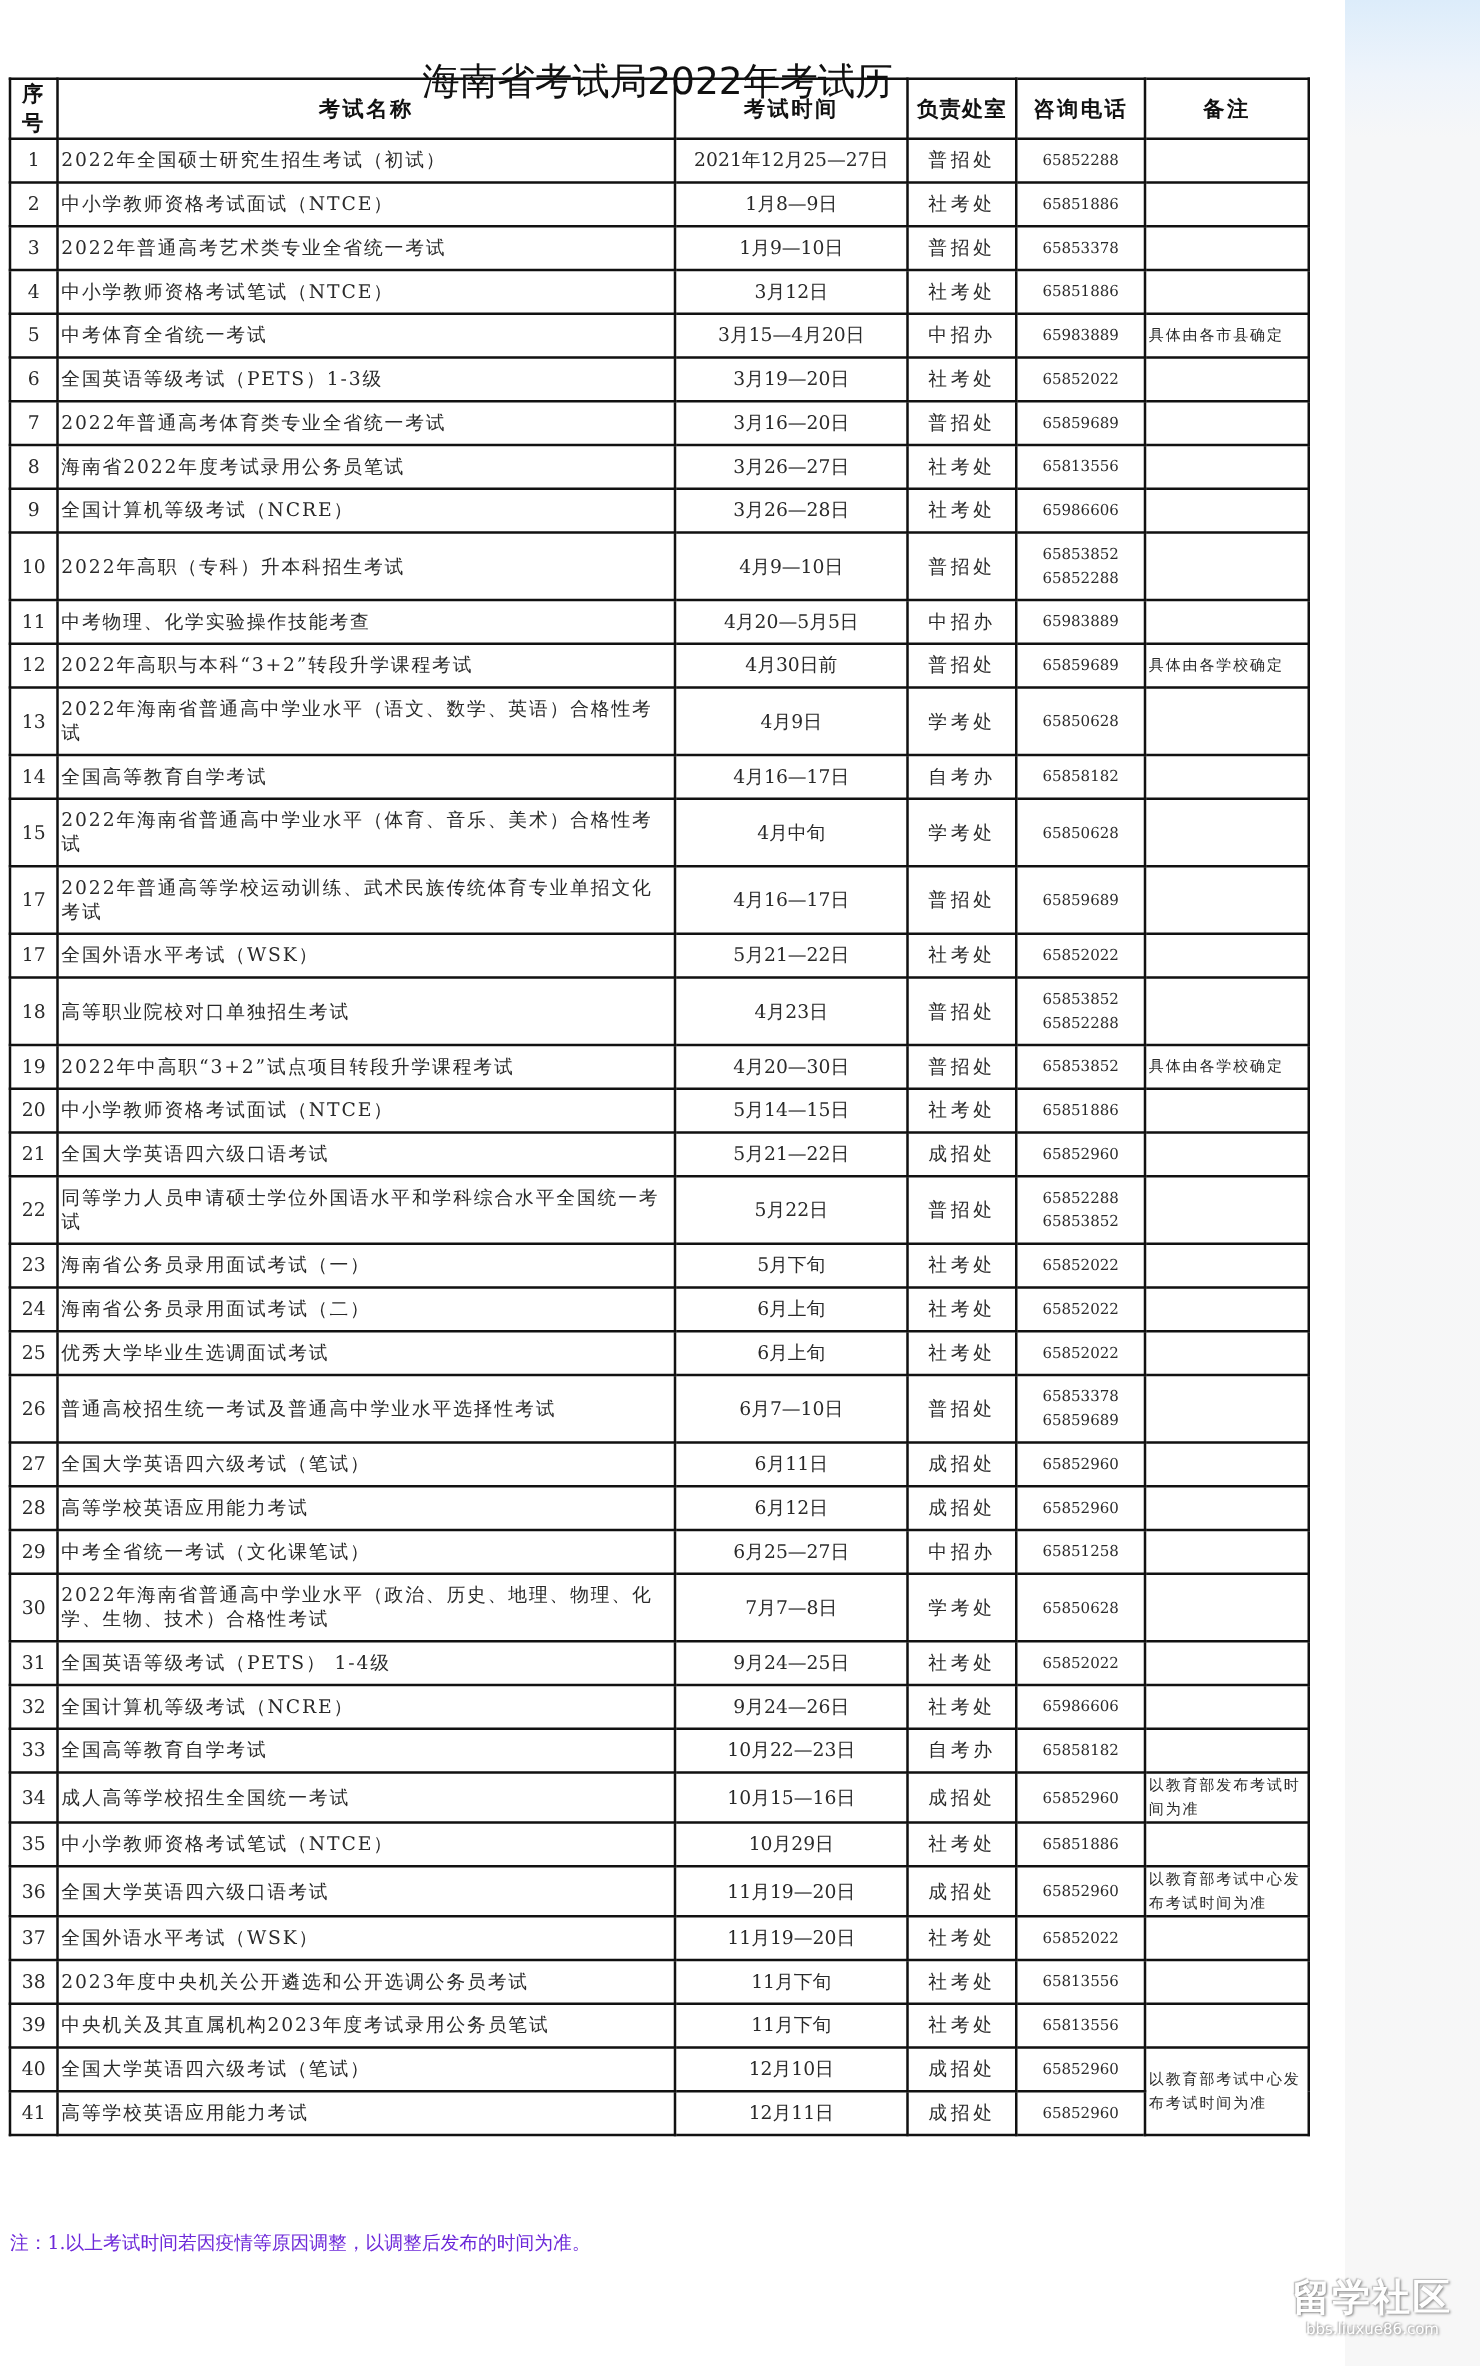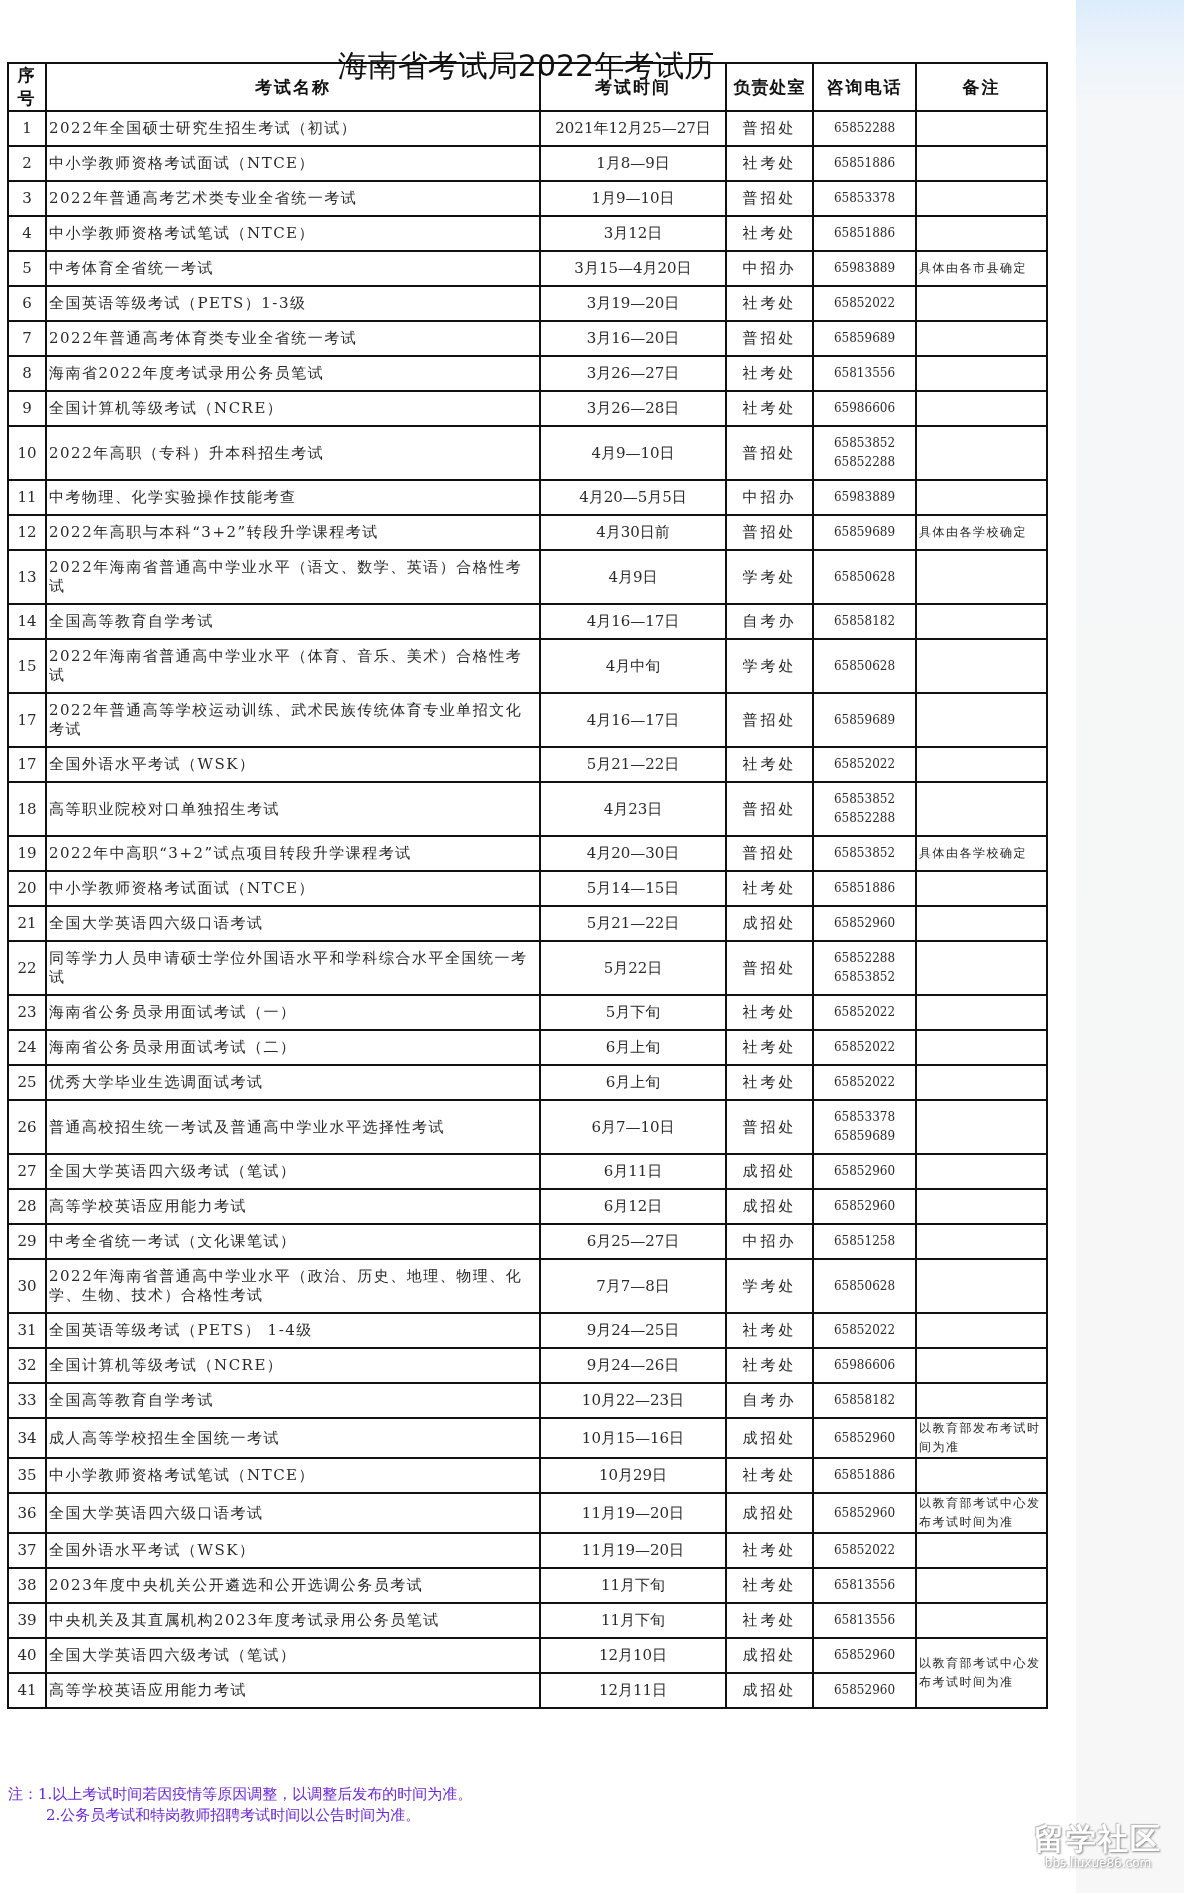--- a/index.html
+++ b/index.html
@@ -490,19 +490,18 @@
         <td class="dept">成招处</td>
         <td class="phone">
           <span class="phone-line">65852960</span>
         </td>
       </tr>
     </tbody>
 </table>
 
 <div class="notes">
   <div>注：1.以上考试时间若因疫情等原因调整，以调整后发布的时间为准。</div>
-  <div class="line2">2.公务员考试和特岗教师招聘考试时间以公告时间为准。</div>
 </div>
 
 <div class="watermark">
   <div class="wm-main">留学社区</div>
   <div class="wm-sub">bbs.liuxue86.com</div>
 </div>
 
 </body></html>

